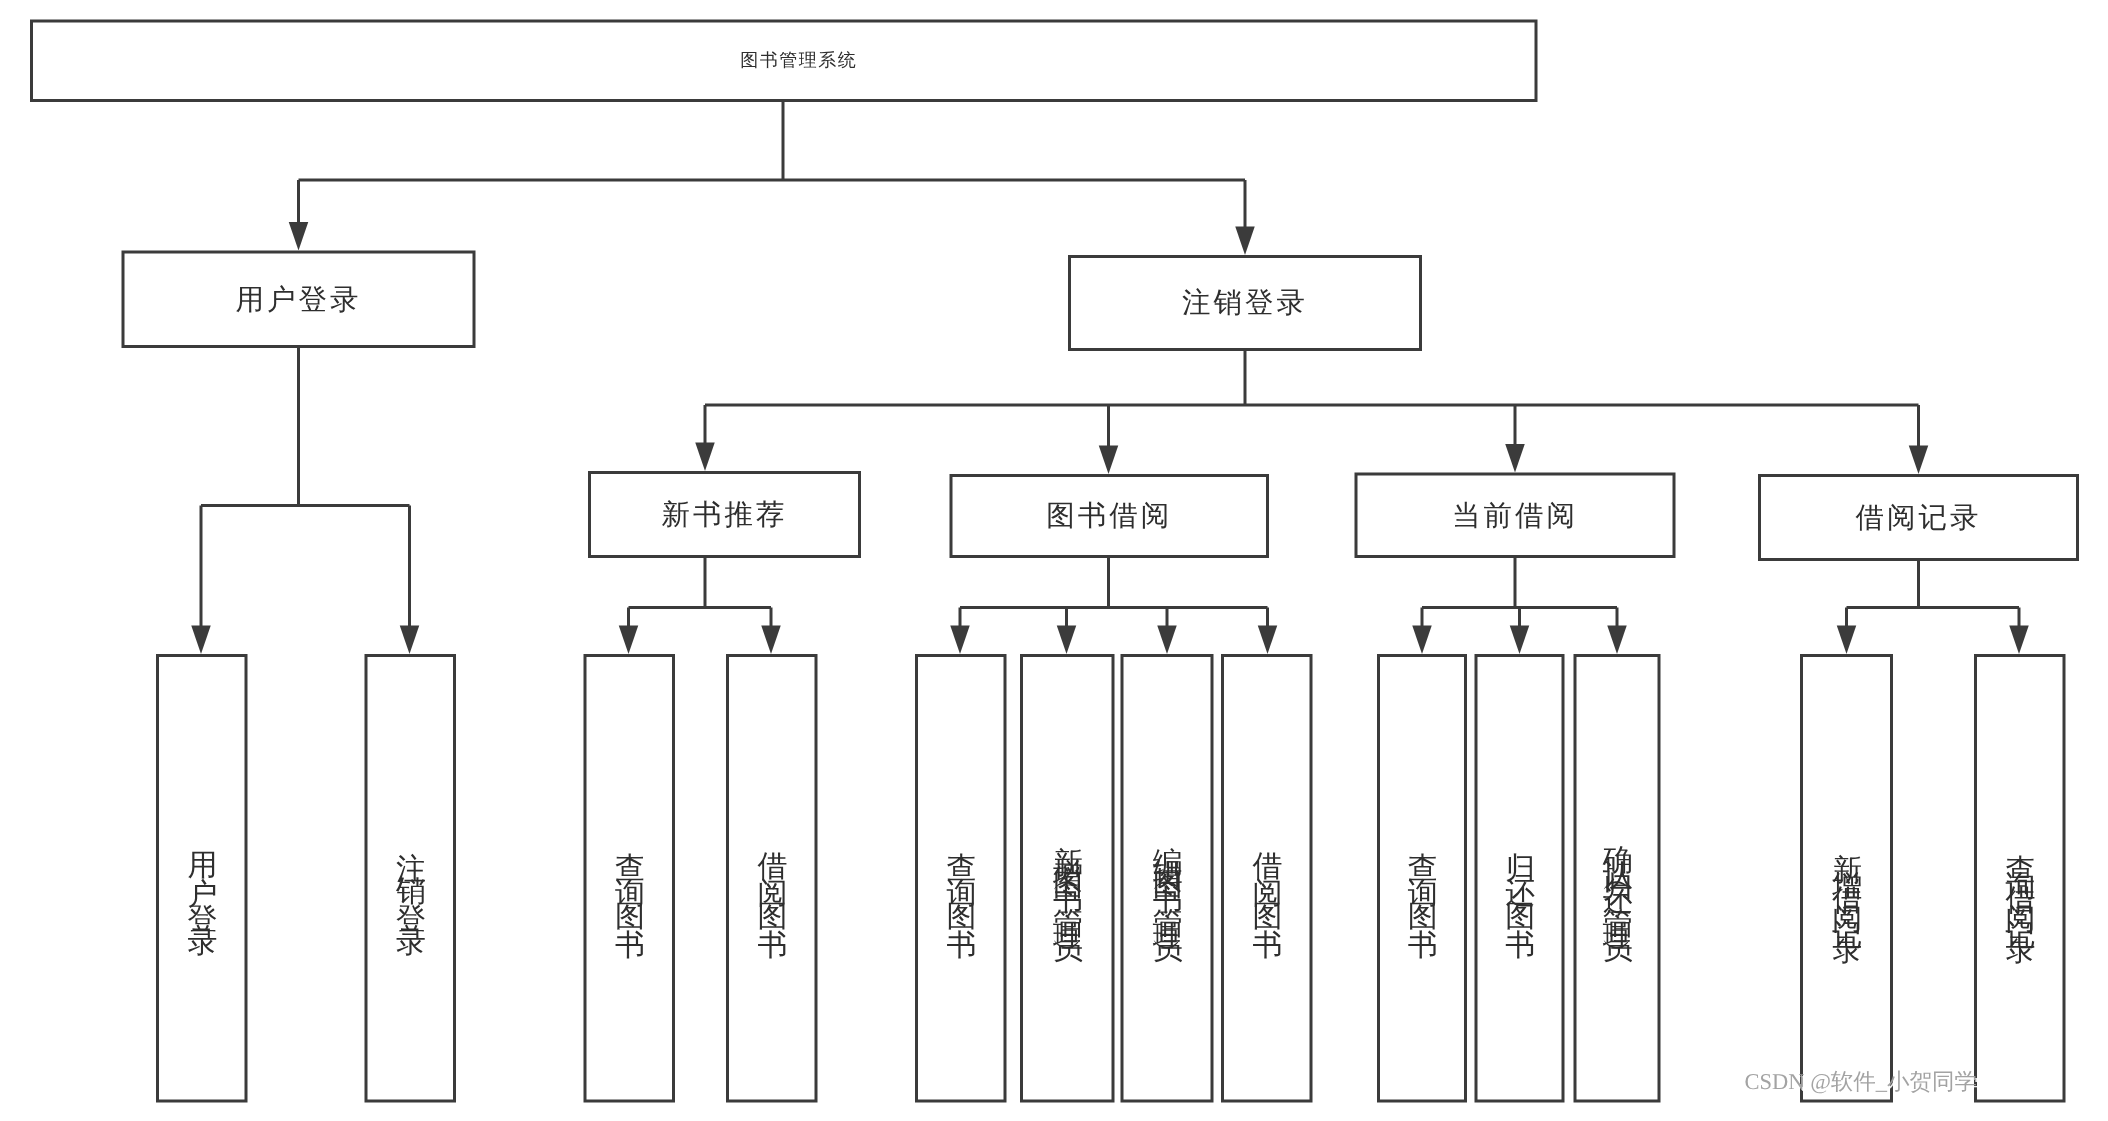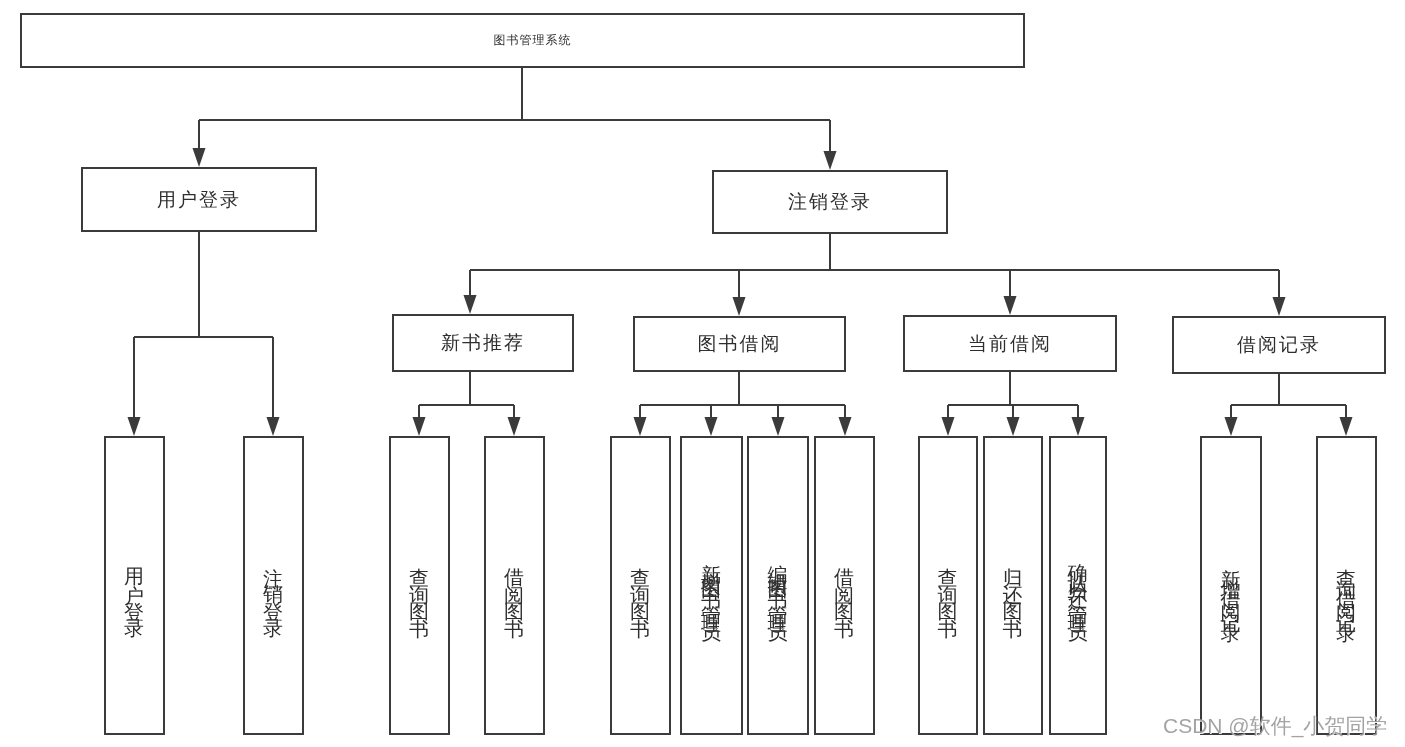--- a/index.html
+++ b/index.html
@@ -51,24 +51,25 @@
     color: #2e2e2e;
     white-space: nowrap;
   }
   .leaf .v-label.s { letter-spacing: 0.85em; }
   .leaf .v-label.m { letter-spacing: 0.55em; }
   .leaf .v-label.l { letter-spacing: 0.42em; }
   .watermark {
     position: absolute;
     left: 1163px;
     top: 712px;
-    font-size: 21px;
+    font-size: 15px;
     color: rgba(158, 158, 158, 0.95);
     text-shadow: 1px 1px 0 rgba(255,255,255,0.9);
     white-space: nowrap;
+    font-family: Liberation Serif, serif;
   }
 </style>
 </head>
 <body>
 
 <div class="stage">
 
   <svg class="connectors" viewBox="0 0 1405 747" xmlns="http://www.w3.org/2000/svg">
     <g stroke="#3b3b3b" stroke-width="2" fill="none">
 

